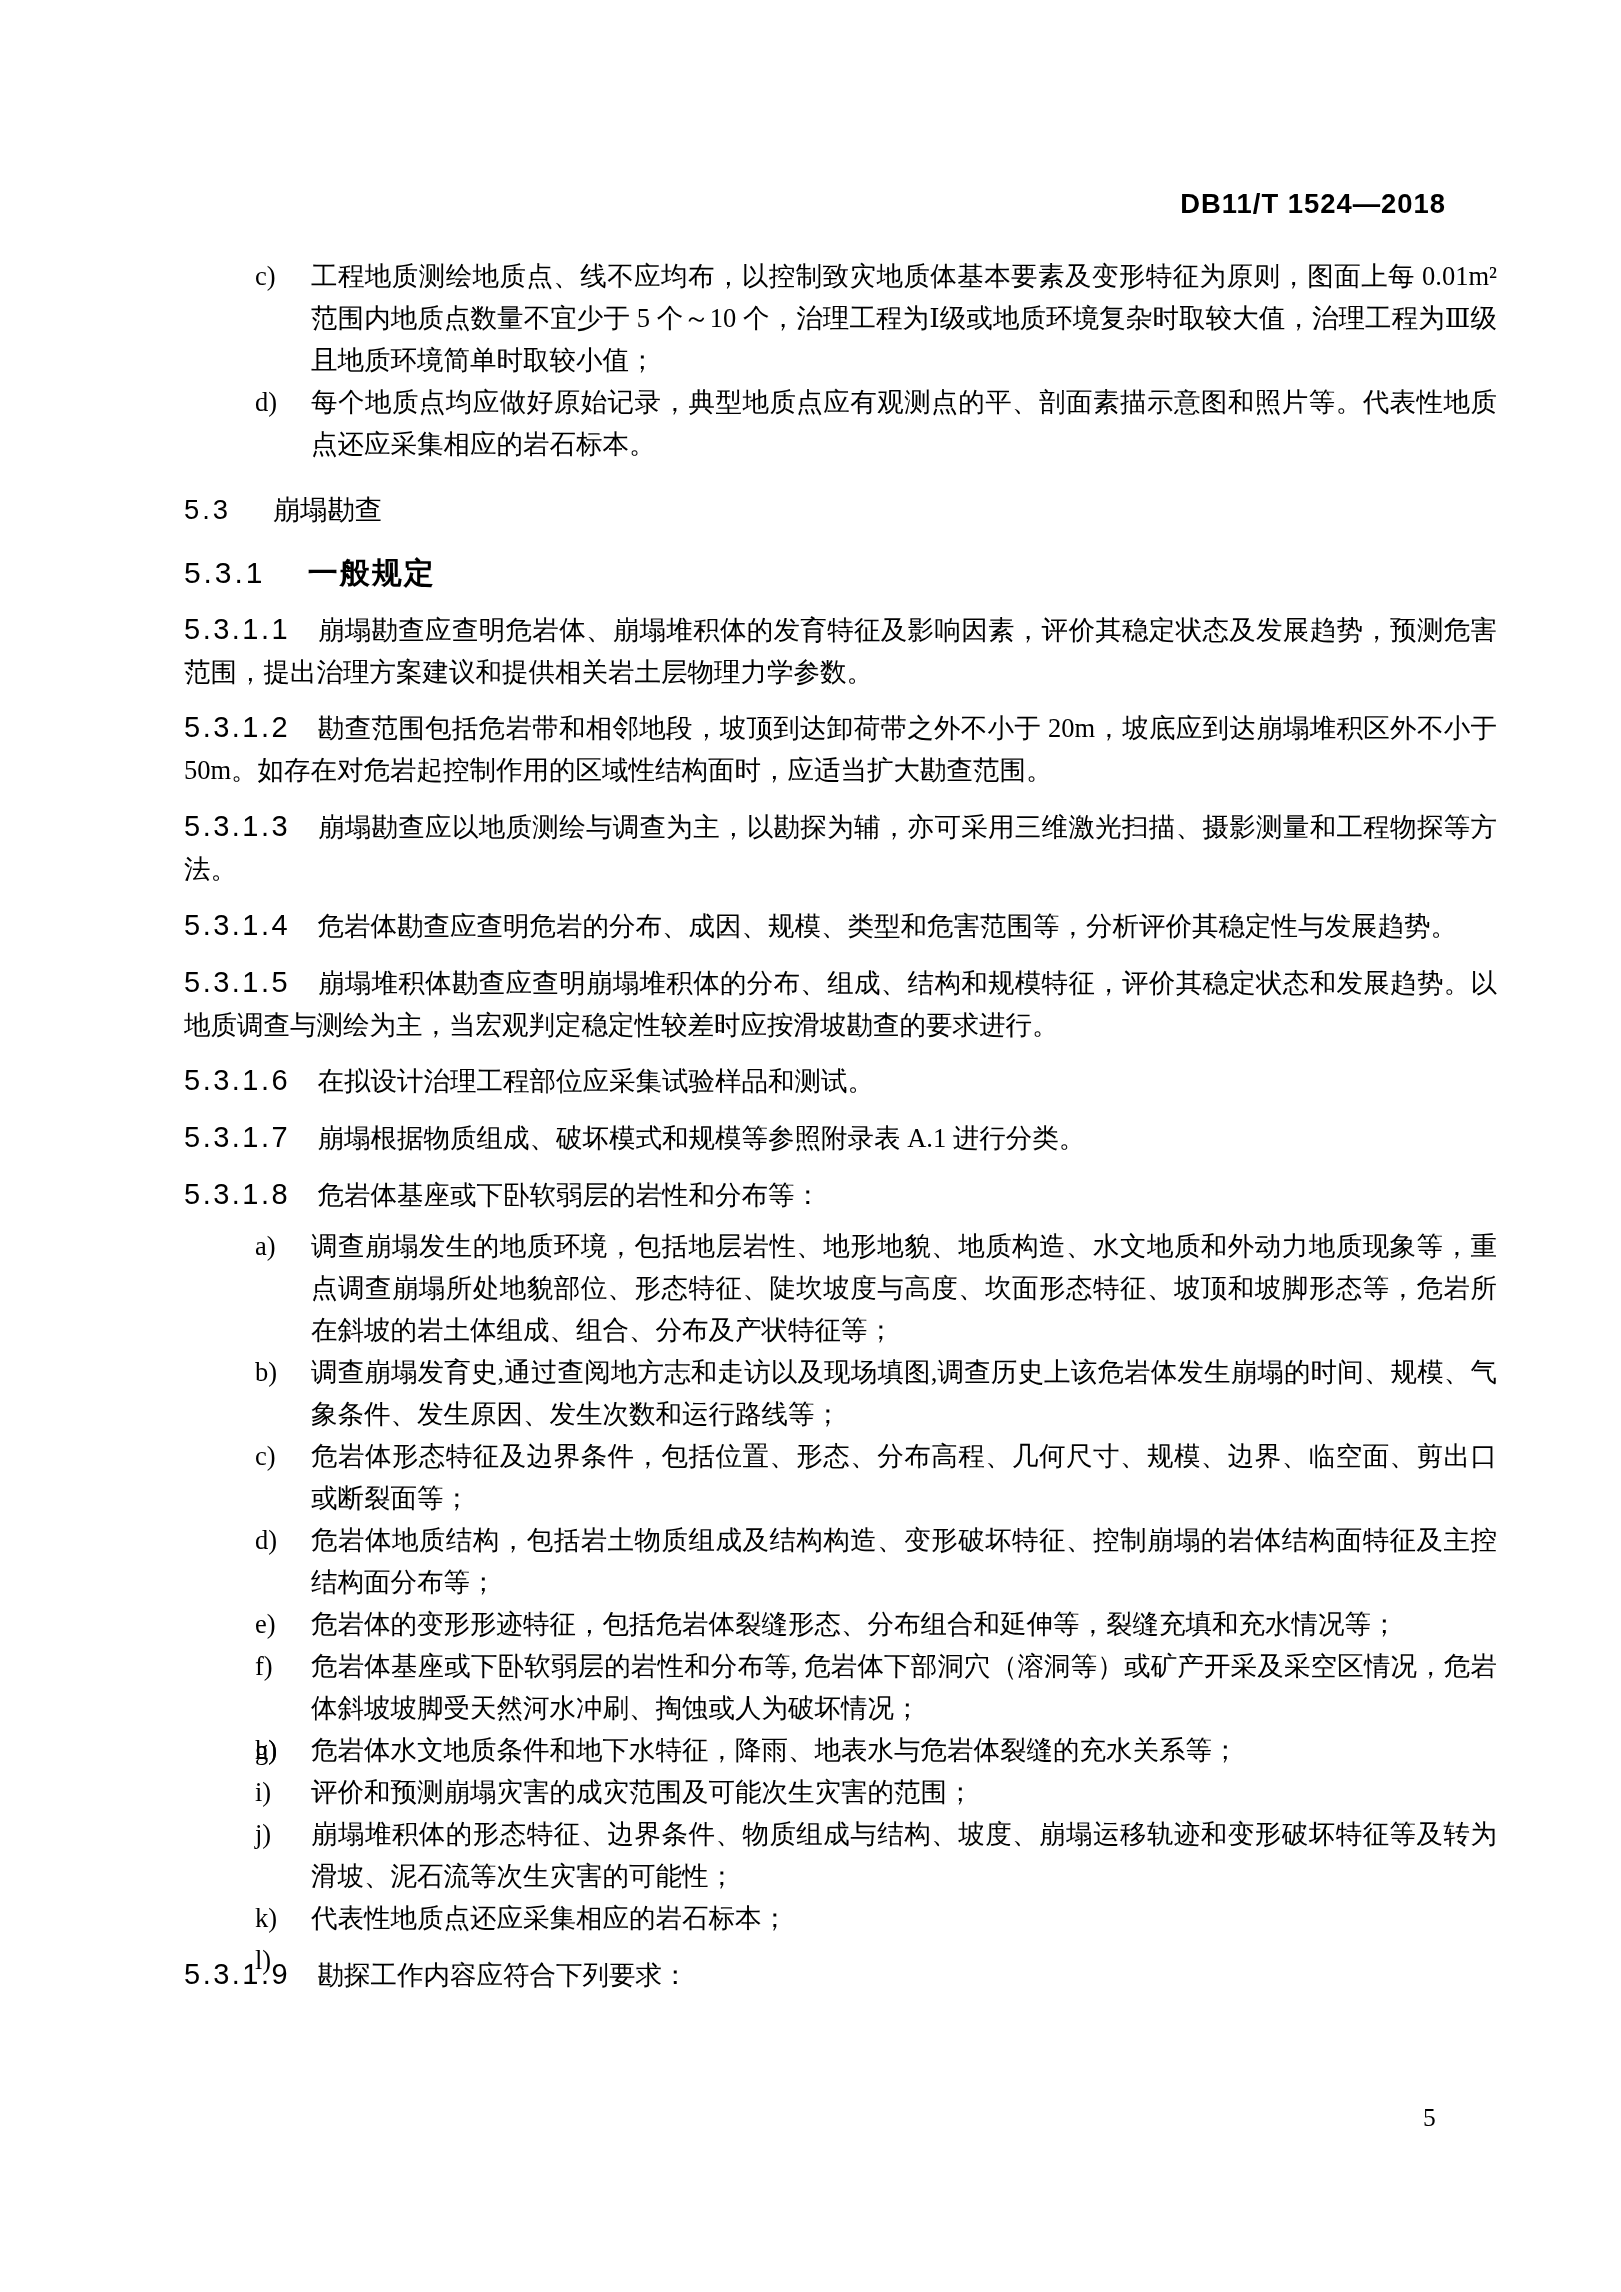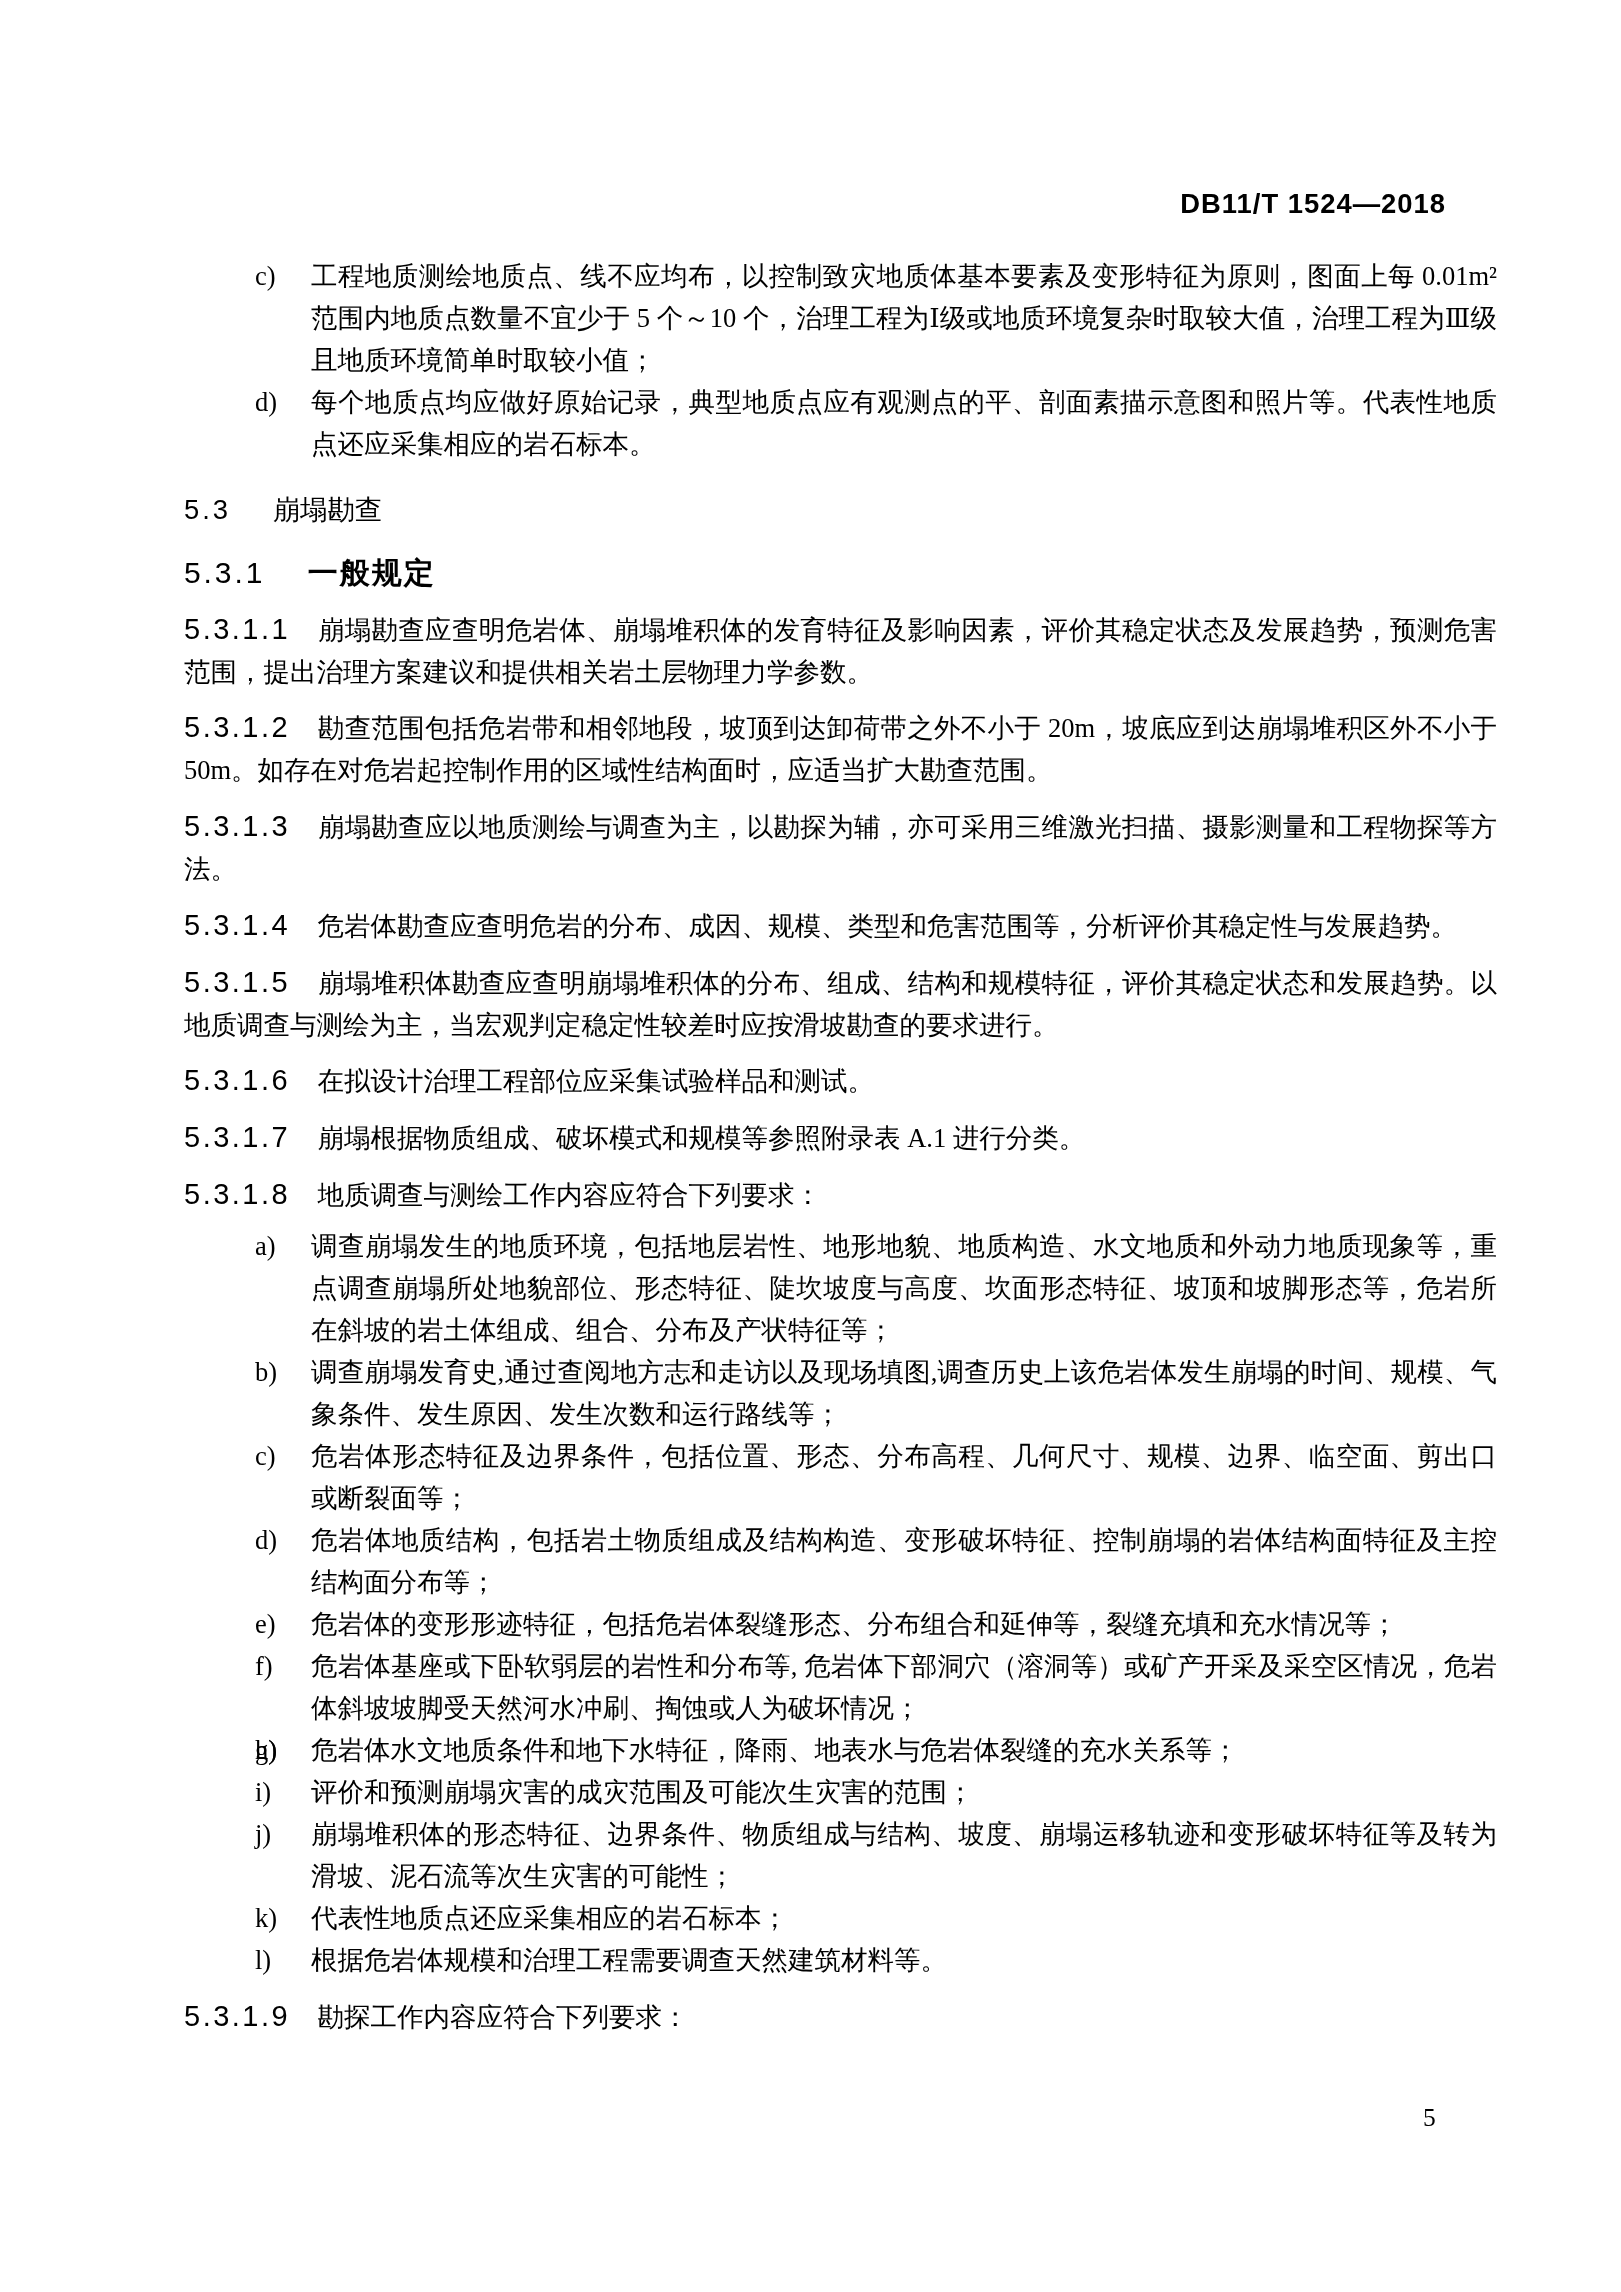--- a/index.html
+++ b/index.html
@@ -156,21 +156,21 @@
 
     <p class="clause">
       <span class="clause-num">5.3.1.6</span><span class="clause-text">在拟设计治理工程部位应采集试验样品和测试。</span>
     </p>
 
     <p class="clause">
       <span class="clause-num">5.3.1.7</span><span class="clause-text">崩塌根据物质组成、破坏模式和规模等参照附录表 A.1 进行分类。</span>
     </p>
 
     <p class="clause">
-      <span class="clause-num">5.3.1.8</span><span class="clause-text">地质调查与测绘工作内容应符合下列要求：</span>
+      <span class="clause-num">5.3.1.8</span><span class="clause-text">危岩体基座或下卧软弱层的岩性和分布等：</span>
     </p>
 
     <ol class="ltr-list survey-list">
       <li class="list-item">
         <span class="list-marker">a)</span>
         <span class="list-text">调查崩塌发生的地质环境，包括地层岩性、地形地貌、地质构造、水文地质和外动力地质现象等，重点调查崩塌所处地貌部位、形态特征、陡坎坡度与高度、坎面形态特征、坡顶和坡脚形态等，危岩所在斜坡的岩土体组成、组合、分布及产状特征等；</span>
       </li>
       <li class="list-item">
         <span class="list-marker">b)</span>
         <span class="list-text">调查崩塌发育史,通过查阅地方志和走访以及现场填图,调查历史上该危岩体发生崩塌的时间、规模、气象条件、发生原因、发生次数和运行路线等；</span>
@@ -205,21 +205,20 @@
       <li class="list-item">
         <span class="list-marker">j)</span>
         <span class="list-text">崩塌堆积体的形态特征、边界条件、物质组成与结构、坡度、崩塌运移轨迹和变形破坏特征等及转为滑坡、泥石流等次生灾害的可能性；</span>
       </li>
       <li class="list-item">
         <span class="list-marker">k)</span>
         <span class="list-text">代表性地质点还应采集相应的岩石标本；</span>
       </li>
       <li class="list-item">
         <span class="list-marker">l)</span>
-        <span class="list-text">根据危岩体规模和治理工程需要调查天然建筑材料等。</span>
       </li>
     </ol>
 
     <p class="clause">
       <span class="clause-num">5.3.1.9</span><span class="clause-text">勘探工作内容应符合下列要求：</span>
     </p>
 
   </div>
 
   <div class="page-number">5</div>

